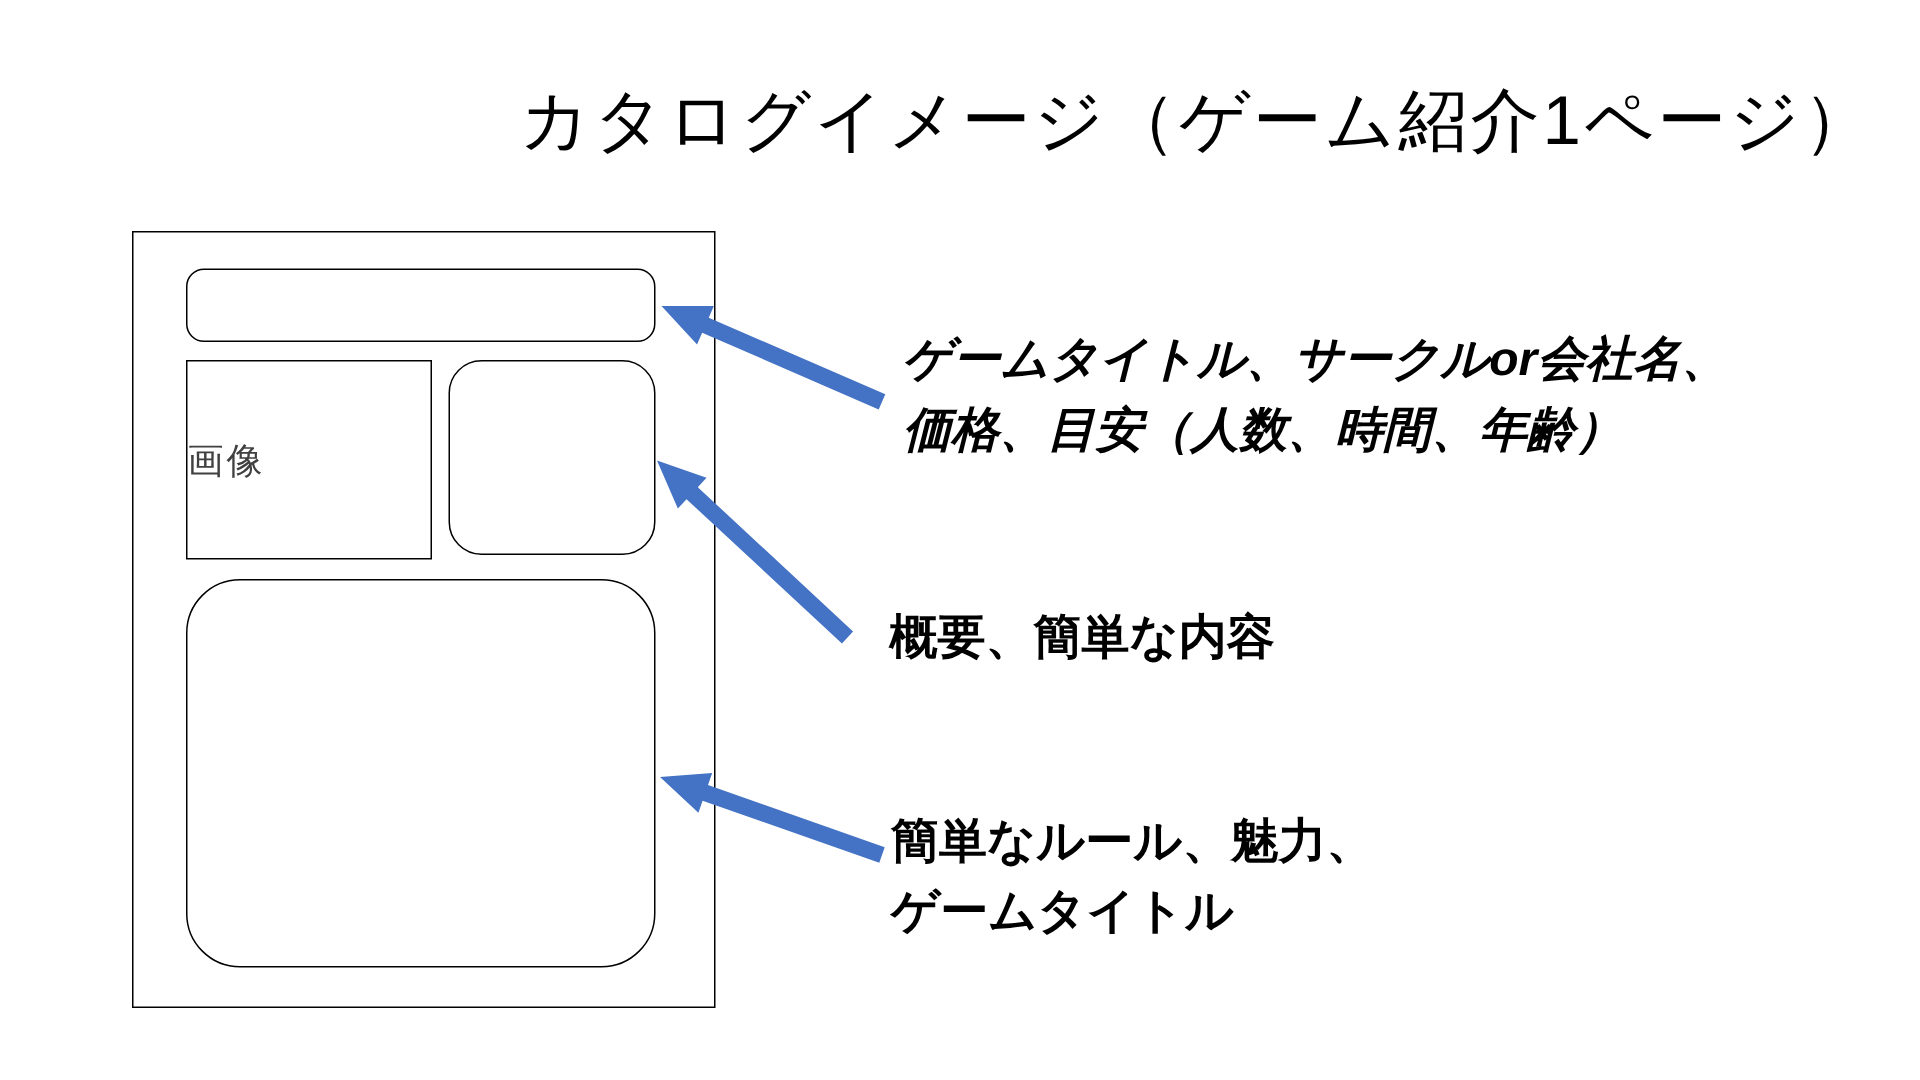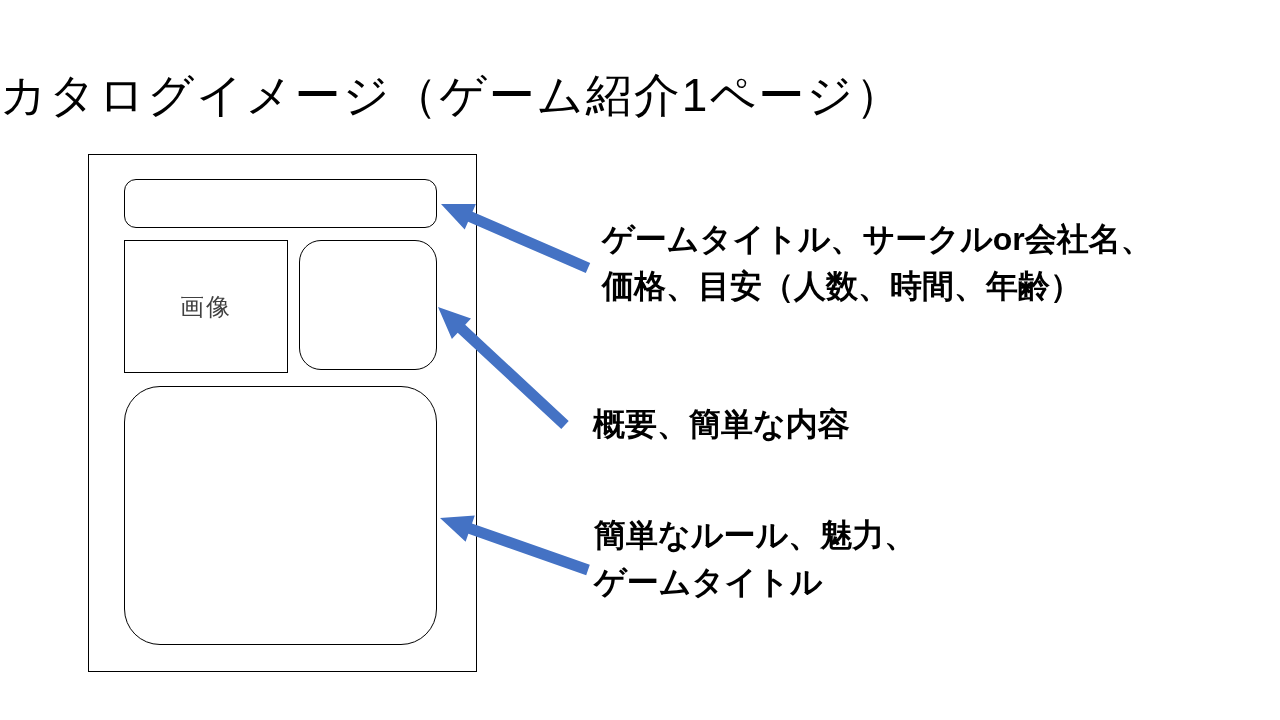--- a/index.html
+++ b/index.html
@@ -15,22 +15,22 @@
     font-family:"Liberation Sans","DejaVu Sans",sans-serif;
     overflow:hidden;
   }
   .slide{
     position:relative;
     width:1280px;height:720px;
     background:var(--background);
   }
   .slide-title{
     position:absolute;
-    left:0;top:60px;width:1250px;
-    text-align:left;
+    left:0;top:45px;width:1250px;
+    text-align:right;
     font-size:46px;
     font-weight:300;
     letter-spacing:2px;
     line-height:70px;
     color:#000;
     white-space:nowrap;
   }
   
   .box{
     position:absolute;
@@ -41,21 +41,21 @@
   .outer-rect{
     left:88px;top:154px;width:389px;height:518px;
     border-width:1.5px;
   }
   .header-box{
     left:124px;top:179px;width:313px;height:49px;
     border-radius:12px;
   }
   .image-box{
     left:124px;top:240px;width:164px;height:133px;
-    display:flex;align-items:center;justify-content:center;
+    display:flex;align-items:center;justify-content:flex-start;
   }
   .image-box-label{
     font-size:24px;
     font-weight:300;
     letter-spacing:2px;
     color:var(--image-label);
   }
   .summary-box{
     left:299px;top:240px;width:138px;height:130px;
     border-radius:22px;
@@ -72,23 +72,23 @@
   .arrow{fill:var(--arrow-accent);stroke:none;}
   
   .annotation{
     position:absolute;
     font-size:32px;
     font-weight:bold;
     line-height:47px;
     color:#000;
     white-space:nowrap;
   }
-  .ann-header{left:602px;top:216px;}
+  .ann-header{left:602px;top:216px;font-style:italic;}
   .ann-summary{left:593px;top:401px;text-align:center;}
-  .ann-content{left:594px;top:512px;}
+  .ann-content{left:594px;top:537px;}
   .annotation span{display:block;}
 </style>
 </head>
 <body>
 
 <div class="slide">
 
   <div class="slide-title">カタログイメージ（ゲーム紹介1ページ）</div>
 
   <div class="box outer-rect"></div>

